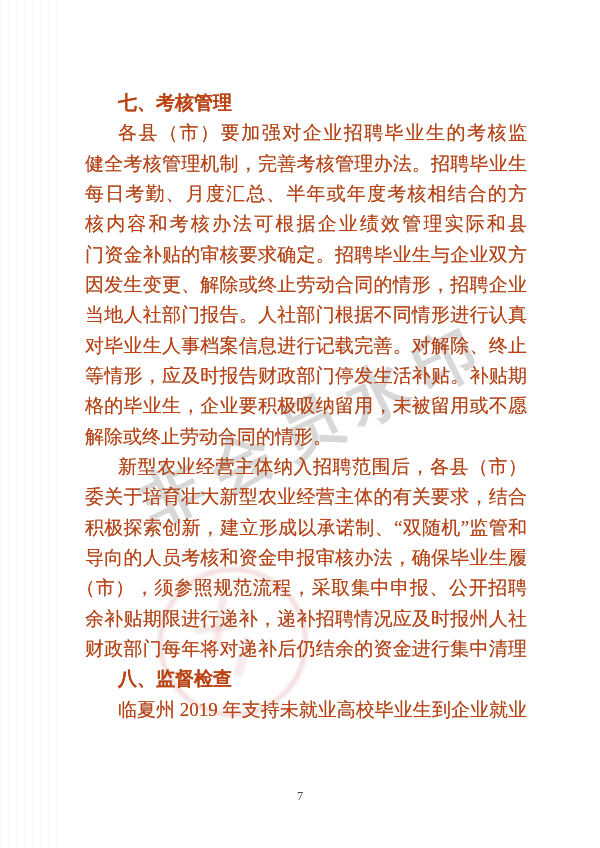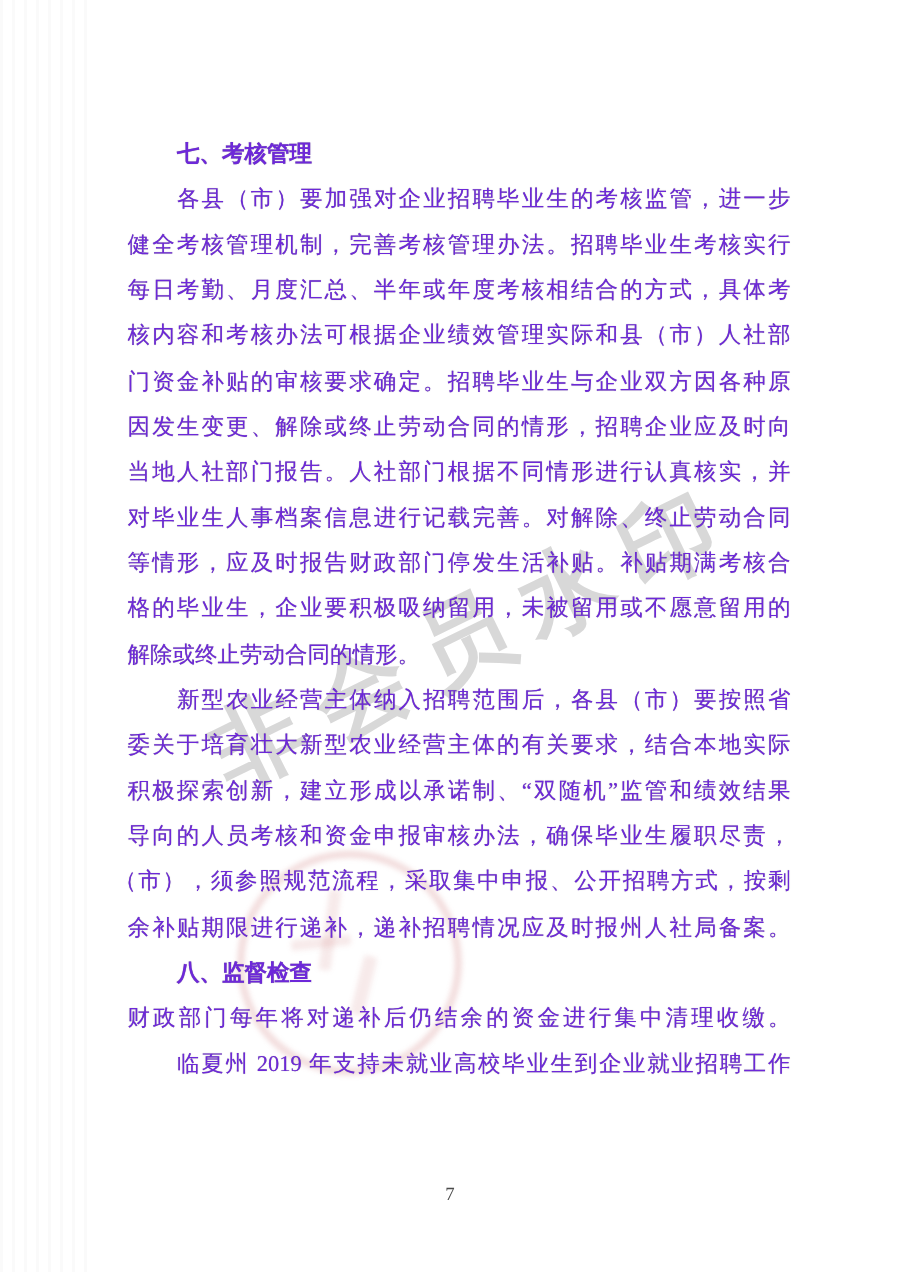--- a/index.html
+++ b/index.html
@@ -57,22 +57,22 @@
   }
   .stamp-mark.m1{left:58px;top:26px;width:8px;height:54px;transform:rotate(8deg);}
   .stamp-mark.m2{left:36px;top:58px;width:40px;height:7px;transform:rotate(-6deg);}
   .stamp-mark.m3{left:80px;top:70px;width:9px;height:40px;transform:rotate(14deg);}
 
   
   .content{
     position:absolute;
     left:85px;top:88px;width:442px;
     z-index:3;
-    font-size:15px;
-    color:#6d28d9;
+    font-size:19px;
+    color:#c2410c;
     text-shadow:0 0 0.5px rgba(52,52,52,0.55);
   }
   .line{
     height:30.33px;
     line-height:30.33px;
     text-align:justify;
     text-align-last:justify;
     text-justify:inter-character;
     overflow:hidden;
   }
@@ -115,20 +115,20 @@
     <div class="line">对毕业生人事档案信息进行记载完善。对解除、终止劳动合同</div>
     <div class="line">等情形，应及时报告财政部门停发生活补贴。补贴期满考核合</div>
     <div class="line">格的毕业生，企业要积极吸纳留用，未被留用或不愿意留用的</div>
     <div class="line ta-left">解除或终止劳动合同的情形。</div>
     <div class="line indent">新型农业经营主体纳入招聘范围后，各县（市）要按照省</div>
     <div class="line">委关于培育壮大新型农业经营主体的有关要求，结合本地实际</div>
     <div class="line">积极探索创新，建立形成以承诺制、“双随机”监管和绩效结果</div>
     <div class="line">导向的人员考核和资金申报审核办法，确保毕业生履职尽责，</div>
     <div class="line hang">（市），须参照规范流程，采取集中申报、公开招聘方式，按剩</div>
     <div class="line">余补贴期限进行递补，递补招聘情况应及时报州人社局备案。</div>
+    <div class="line">财政部门每年将对递补后仍结余的资金进行集中清理收缴。</div>
     <div class="line heading indent ta-left">八、监督检查</div>
-    <div class="line">财政部门每年将对递补后仍结余的资金进行集中清理收缴。</div>
     <div class="line indent">临夏州 2019 年支持未就业高校毕业生到企业就业招聘工作</div>
   </div>
 
   <div class="pagenum">7</div>
 
 </div>
 
 </body></html>

